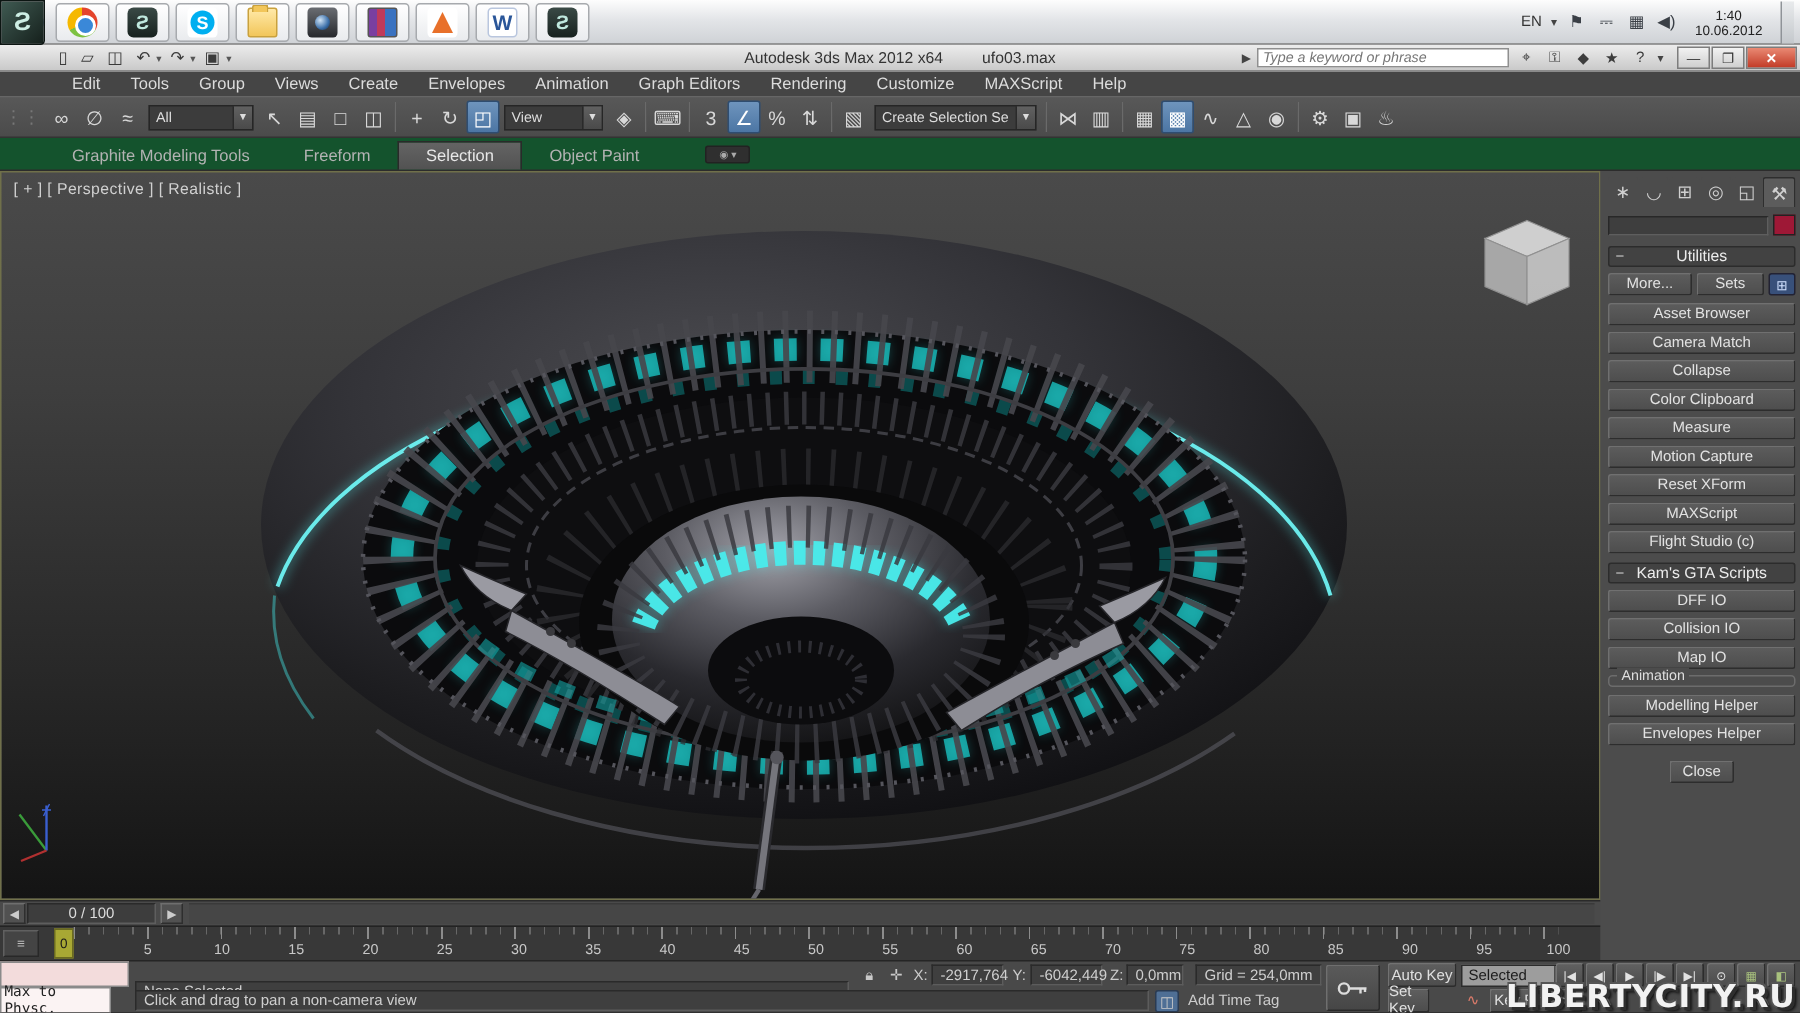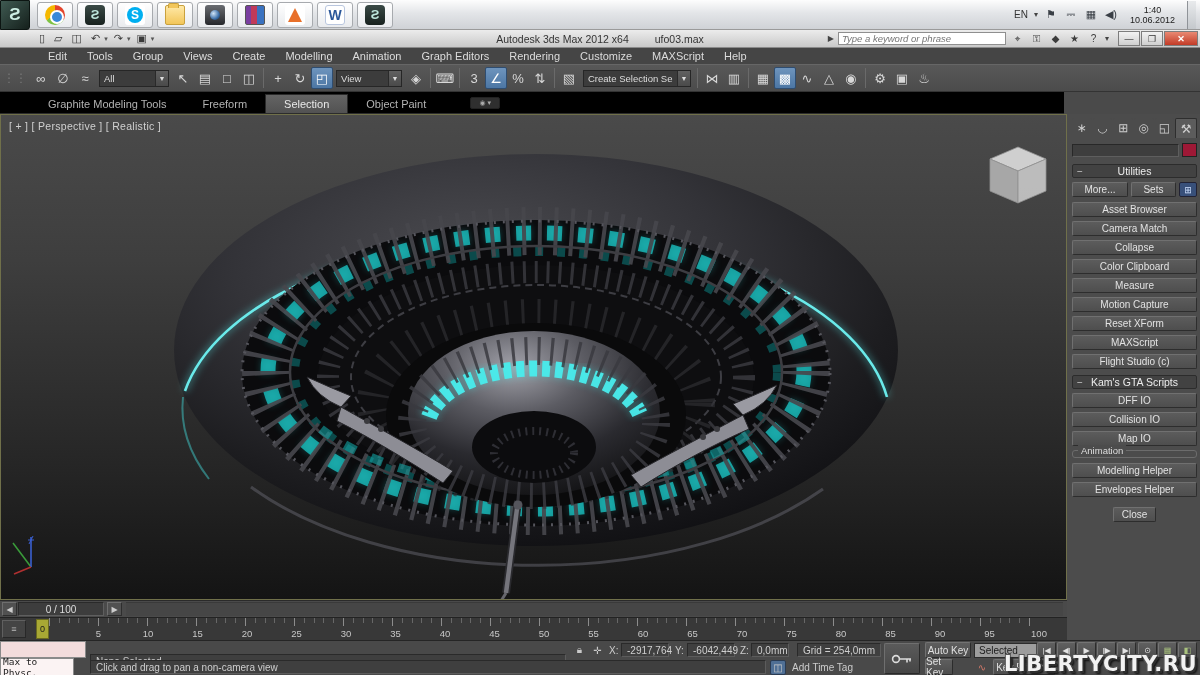--- a/index.html
+++ b/index.html
@@ -79,21 +79,21 @@
   .tbtn { width:22px; height:22px; display:flex; align-items:center; justify-content:center;
     color:#d8d8d8; font-size:13px; border-radius:2px; flex:none; }
   .tbtn.active { background:linear-gradient(#6e94bd,#4c76a4); border:1px solid #2f4d70; color:#fff; }
   .tb-sep { width:1px; height:20px; background:#333; border-right:1px solid #6a6a6a; margin:0 3px; flex:none; }
   .tb-dd { height:17px; background:#3c3c3c; border:1px solid #262626; color:#ddd; font-size:9.5px;
     display:flex; align-items:center; padding-left:4px; margin:0 3px; flex:none; position:relative; }
   .tb-dd .arr { width:13px; height:15px; margin-left:auto; background:linear-gradient(#616161,#4a4a4a);
     border-left:1px solid #2a2a2a; display:flex; align-items:center; justify-content:center; font-size:7px; color:#ddd; }
 
   
-  .ribbon { position:absolute; left:0; top:92px; width:1064px; height:22px; background:#000000;
+  .ribbon { position:absolute; left:0; top:92px; width:1200px; height:22px; background:#14532d;
     border-bottom:1px solid #2c2c2c; display:flex; align-items:flex-end; padding-left:30px; }
   .rtab { font-size:11px; color:#b3b3b3; padding:3px 18px; }
   .rtab.active { background:linear-gradient(#646464,#525252); color:#e8e8e8; border:1px solid #2a2a2a; border-bottom:none; }
   .ribbon-min { margin-left:26px; margin-bottom:4px; width:30px; height:12px; background:#2f2f2f; border:1px solid #222;
     border-radius:2px; color:#aaa; font-size:7px; display:flex; align-items:center; justify-content:center; gap:3px; }
 
   
   .mainarea { position:absolute; left:0; top:114px; width:1200px; height:526px; }
   .viewport { position:absolute; left:0; top:0; width:1067px; height:486px;
     background:linear-gradient(#4a4a4a, #3e3e3e 30%, #262626 72%, #141414);
@@ -262,21 +262,21 @@
       </div>
     </div>
   </div>
 
   <div class="menubar" id="menubar">
       <span class="menu-item">Edit</span>
       <span class="menu-item">Tools</span>
       <span class="menu-item">Group</span>
       <span class="menu-item">Views</span>
       <span class="menu-item">Create</span>
-      <span class="menu-item">Modelling</span>
+      <span class="menu-item">Envelopes</span>
       <span class="menu-item">Animation</span>
       <span class="menu-item">Graph Editors</span>
       <span class="menu-item">Rendering</span>
       <span class="menu-item">Customize</span>
       <span class="menu-item">MAXScript</span>
       <span class="menu-item">Help</span>
     </div>
 
   <div class="toolbar" id="maintoolbar">
     <span class="tb-handle">⋮⋮</span>

